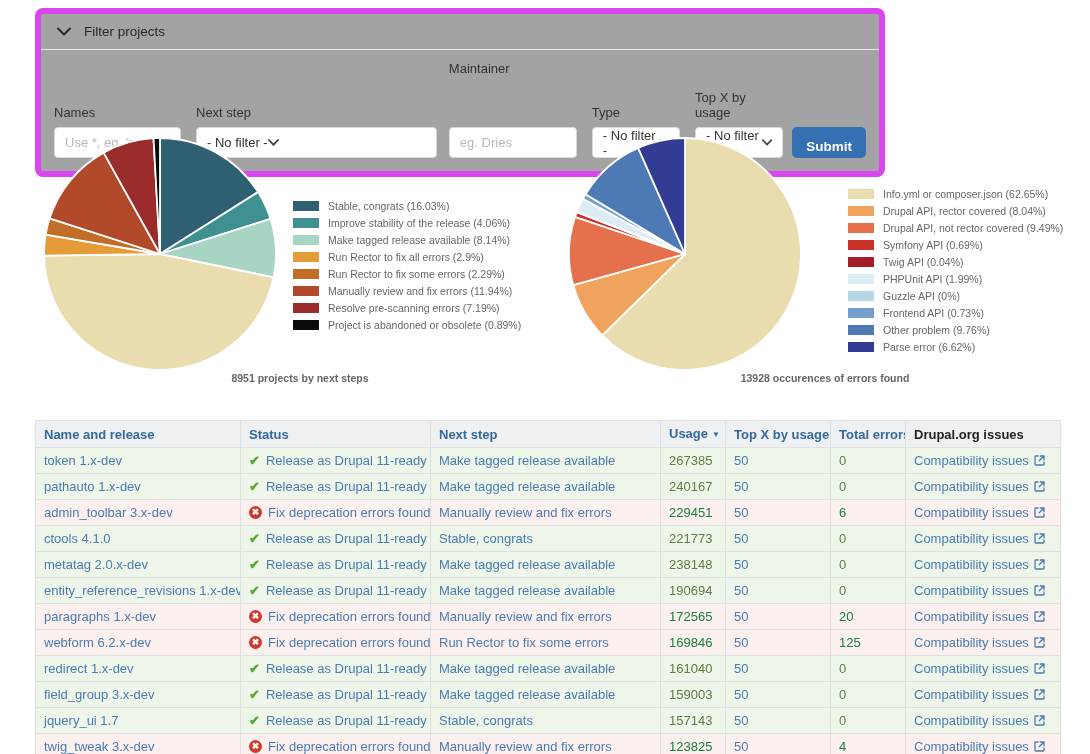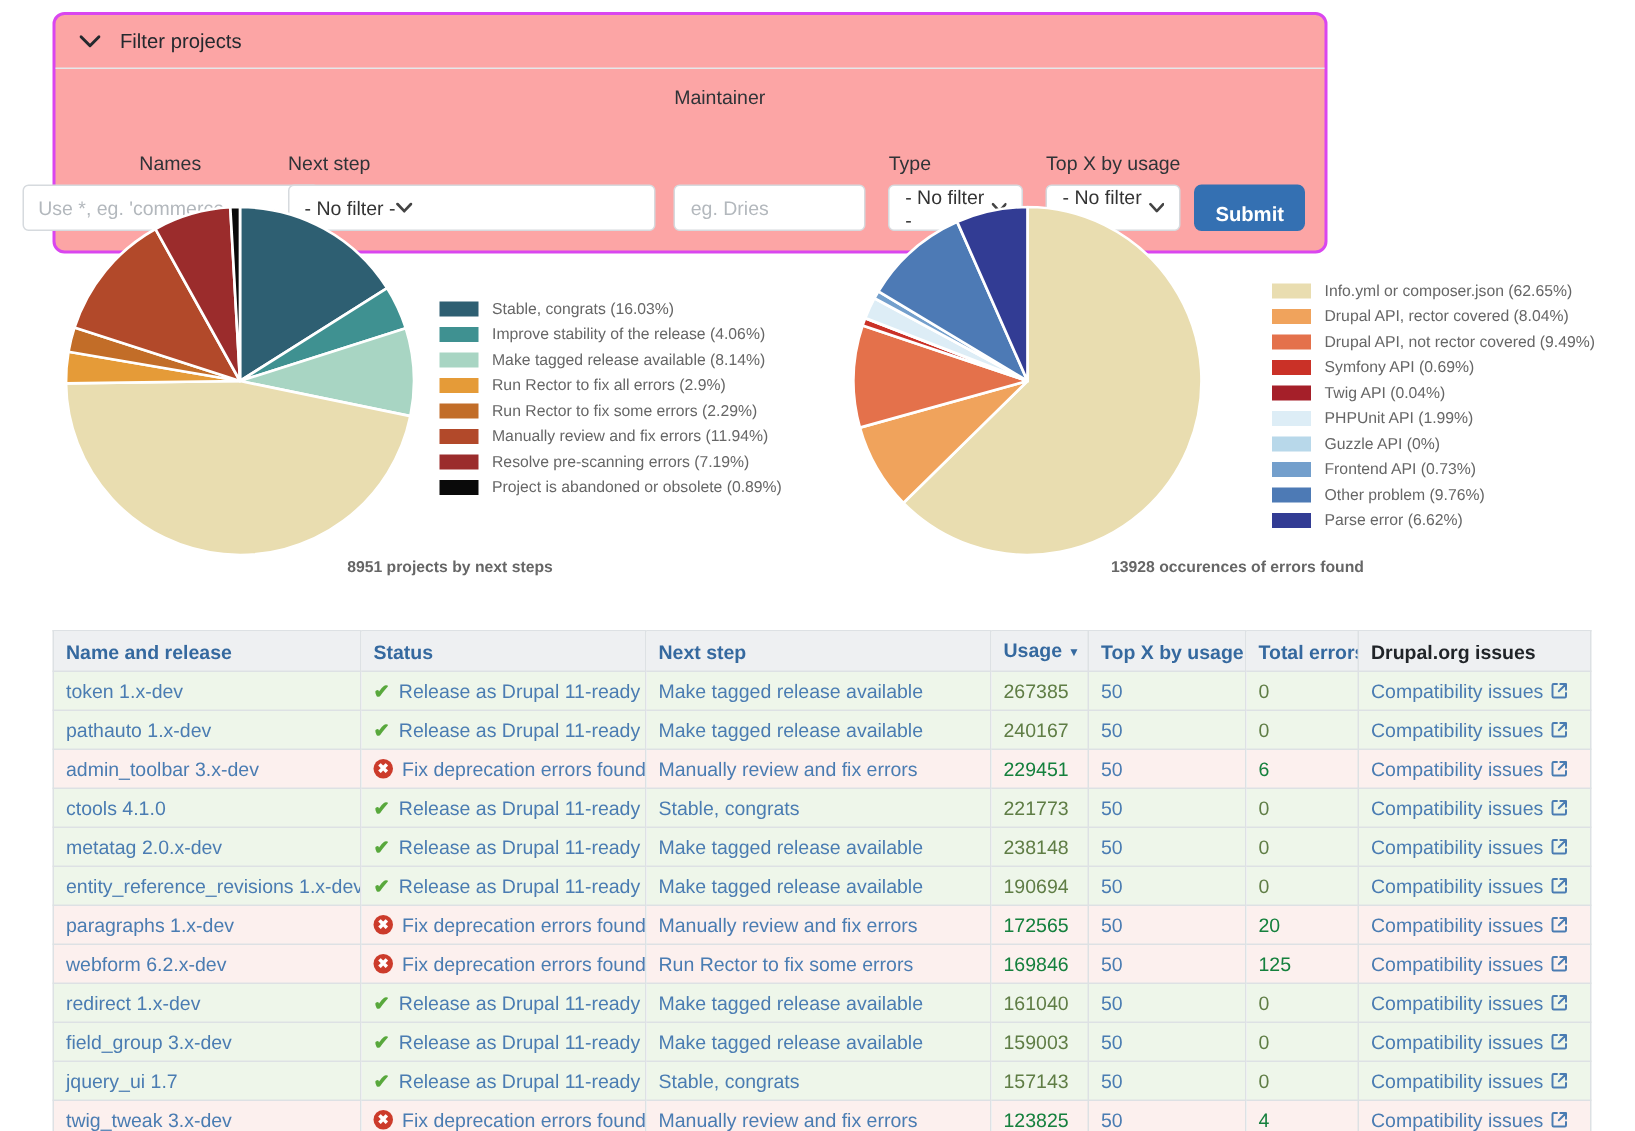--- a/index.html
+++ b/index.html
@@ -3,37 +3,37 @@
 <meta charset="utf-8">
 <style>
   html,body{margin:0;padding:0;}
   body{
     width:1090px;height:754px;position:relative;overflow:hidden;
     background:#ffffff;font-family:"Liberation Sans",sans-serif;
   }
   
   .filter-panel{
     position:absolute;left:35px;top:8px;width:850px;
-    border:2px solid #d946ef;border-radius:8px;background:#fca5a5;box-sizing:border-box;
+    border:6px solid #d946ef;border-radius:8px;background:#a3a3a3;box-sizing:border-box;
   }
   .filter-header{
     display:flex;align-items:center;gap:13px;padding:10px 16px;
     font-size:13.5px;color:#24292e;border-bottom:1px solid #e4e7ea;cursor:pointer;
   }
   .filter-body{display:flex;align-items:flex-end;padding:11px 13px 13px;}
   .field{display:flex;flex-direction:column;box-sizing:border-box;}
   .field label{font-size:13px;color:#2f3337;margin-bottom:7px;}
   .field input,.select{
     height:31px;border:1px solid #d6dade;border-radius:4px;background:#fff;
     font-size:13px;padding:0 10px;color:#333;box-sizing:border-box;
     font-family:"Liberation Sans",sans-serif;outline:none;
   }
   .field input::placeholder{color:#b3b8bd;}
   .select{display:flex;align-items:center;cursor:pointer;}
-  .w-names{width:127px;margin-right:15px;align-items:center;}
+  .w-names{width:127px;margin-right:15px;}
   .w-nextstep{width:355px;margin-right:12px;}
   .w-maintainer{width:128px;margin-right:15px;gap:44px;}
   .w-type{width:130px;margin-right:15px;}
   .w-topx{width:130px;margin-right:9px;}
   .submit-btn{
     height:31px;padding:12px 14px;background:#3470b2;color:#fff;border:none;border-radius:5px;
     font-size:13.5px;font-weight:bold;cursor:pointer;font-family:"Liberation Sans",sans-serif;
   }
   .chev{flex:none;}
   

